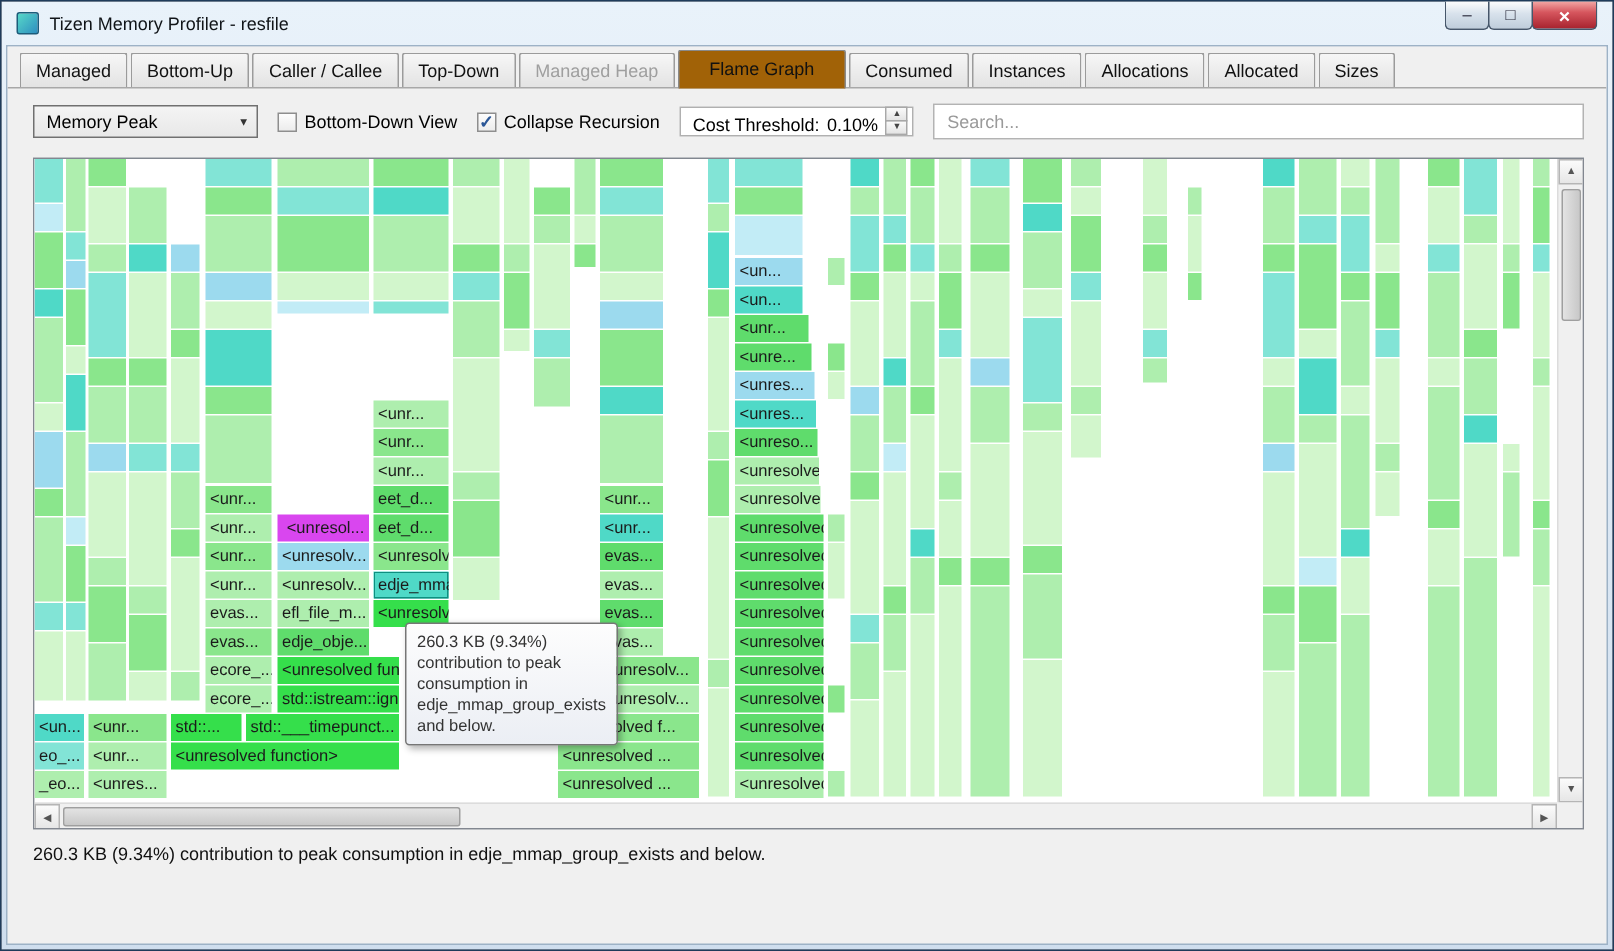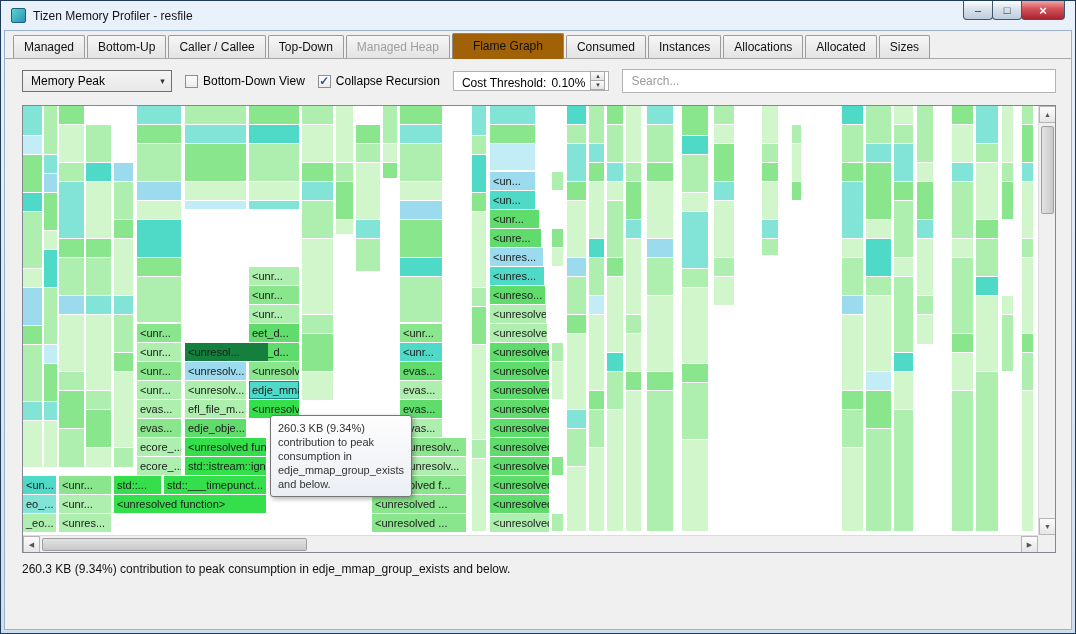--- a/index.html
+++ b/index.html
@@ -482,21 +482,21 @@
           <div class="fb hl" style="left: 226px; top: 275px; width: 50px; height: 18px; background: rgb(79, 217, 199); line-height: 18px;">edje_mmap_gr...</div>
           <div class="fb" style="left: 226px; top: 294px; width: 50px; height: 18px; background: rgb(53, 223, 75); line-height: 18px;">&lt;unresolved f</div>
           <div class="fb" style="left: 114px; top: 218px; width: 44px; height: 18px; background: rgb(138, 230, 140); line-height: 18px;">&lt;unr...</div>
           <div class="fb" style="left: 114px; top: 237px; width: 44px; height: 18px; background: rgb(174, 238, 174); line-height: 18px;">&lt;unr...</div>
           <div class="fb" style="left: 114px; top: 256px; width: 44px; height: 18px; background: rgb(138, 230, 140); line-height: 18px;">&lt;unr...</div>
           <div class="fb" style="left: 114px; top: 275px; width: 44px; height: 18px; background: rgb(174, 238, 174); line-height: 18px;">&lt;unr...</div>
           <div class="fb" style="left: 114px; top: 294px; width: 44px; height: 18px; background: rgb(174, 238, 174); line-height: 18px;">evas...</div>
           <div class="fb" style="left: 114px; top: 313px; width: 44px; height: 18px; background: rgb(138, 230, 140); line-height: 18px;">evas...</div>
           <div class="fb" style="left: 114px; top: 332px; width: 44px; height: 18px; background: rgb(174, 238, 174); line-height: 18px;">ecore_...</div>
           <div class="fb" style="left: 114px; top: 351px; width: 44px; height: 18px; background: rgb(174, 238, 174); line-height: 18px;">ecore_...</div>
-          <div class="fb" style="left: 162px; top: 237px; width: 83px; height: 18px; background: #15803d; line-height: 18px;">&lt;unresol...</div>
+          <div class="fb" style="left: 162px; top: 237px; width: 61px; height: 18px; background: #d946ef; line-height: 18px; text-align: center;">&lt;unresol...</div>
           <div class="fb" style="left: 162px; top: 256px; width: 61px; height: 18px; background: rgb(156, 218, 238); line-height: 18px;">&lt;unresolv...</div>
           <div class="fb" style="left: 162px; top: 275px; width: 61px; height: 18px; background: rgb(174, 238, 174); line-height: 18px;">&lt;unresolv...</div>
           <div class="fb" style="left: 162px; top: 294px; width: 61px; height: 18px; background: rgb(174, 238, 174); line-height: 18px;">efl_file_m...</div>
           <div class="fb" style="left: 162px; top: 313px; width: 61px; height: 18px; background: rgb(95, 220, 108); line-height: 18px;">edje_obje...</div>
           <div class="fb" style="left: 162px; top: 332px; width: 81px; height: 18px; background: rgb(53, 223, 75); line-height: 18px;">&lt;unresolved fun...</div>
           <div class="fb" style="left: 162px; top: 351px; width: 81px; height: 18px; background: rgb(53, 223, 75); line-height: 18px;">std::istream::ign...</div>
           <div class="fb" style="left: 91px; top: 370px; width: 47px; height: 18px; background: rgb(53, 223, 75); line-height: 18px;">std::...</div>
           <div class="fb" style="left: 141px; top: 370px; width: 102px; height: 18px; background: rgb(53, 223, 75); line-height: 18px;">std::___timepunct...</div>
           <div class="fb" style="left: 377px; top: 218px; width: 42px; height: 18px; background: rgb(138, 230, 140); line-height: 18px;">&lt;unr...</div>
           <div class="fb" style="left: 377px; top: 237px; width: 42px; height: 18px; background: rgb(79, 217, 199); line-height: 18px;">&lt;unr...</div>

